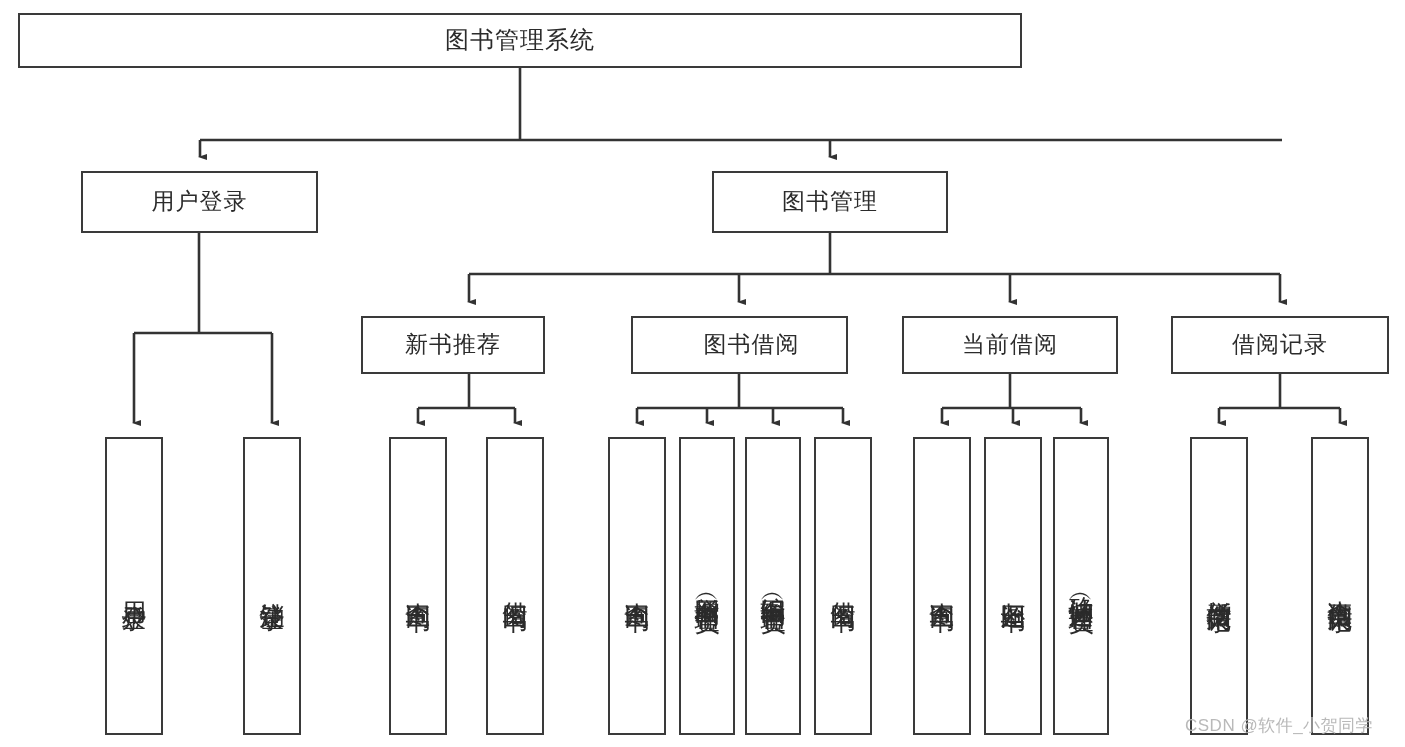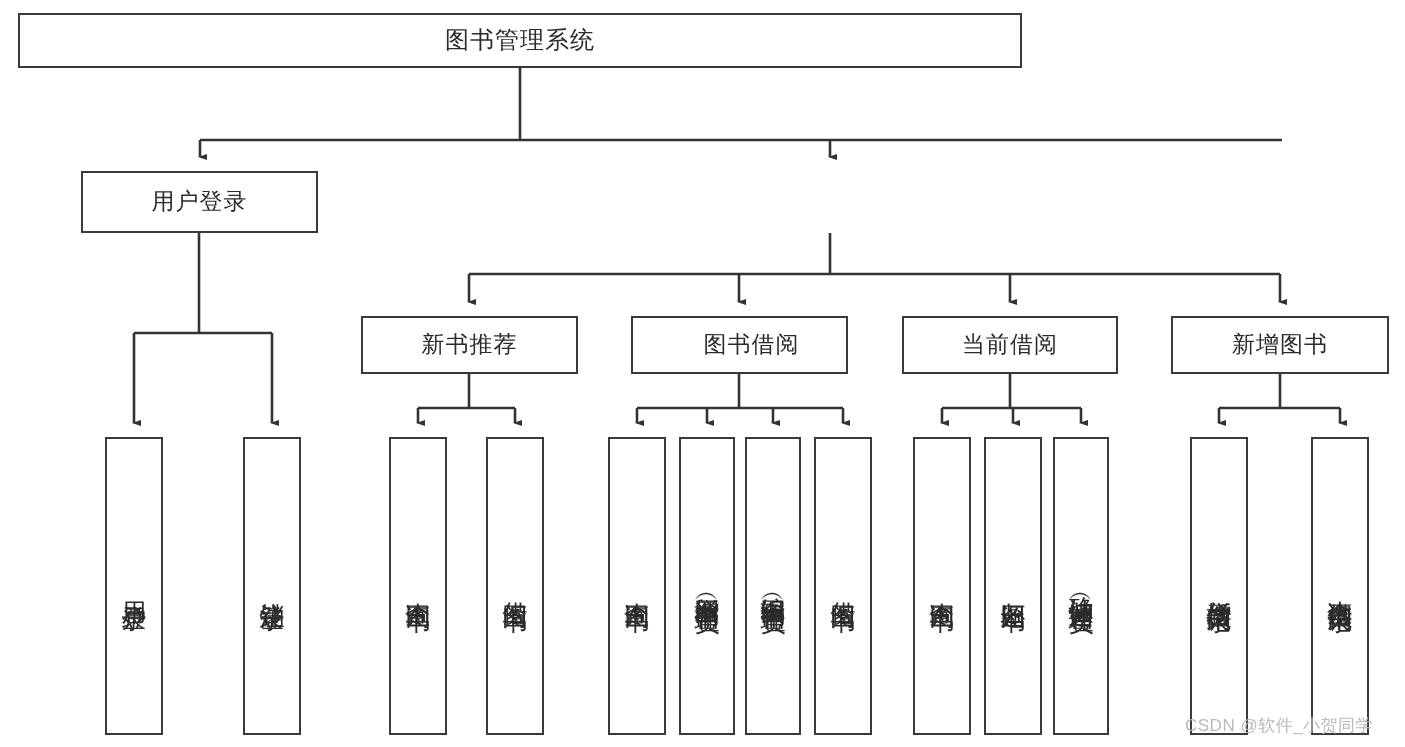--- a/index.html
+++ b/index.html
@@ -122,32 +122,35 @@
     </g>
   </svg>
 
   <div class="node horiz root" style="left:18px; top:13px; width:1004px; height:55px;">
     <span>图书管理系统</span>
   </div>
 
   <div class="node horiz" style="left:81px; top:171px; width:237px; height:62px;">
     <span>用户登录</span>
   </div>
+  <div class="node horiz" style="left:712px; top:171px; width:236px; height:62px;">
+    <span>图书管理</span>
+  </div>
 
-  <div class="node horiz" style="left:361px; top:316px; width:217px; height:58px;">
+  <div class="node horiz" style="left:361px; top:316px; width:184px; height:58px;">
     <span>新书推荐</span>
   </div>
   <div class="node horiz" style="left:631px; top:316px; width:217px; height:58px;padding-left:24px;">
     <span>图书借阅</span>
   </div>
   <div class="node horiz" style="left:902px; top:316px; width:216px; height:58px;">
     <span>当前借阅</span>
   </div>
   <div class="node horiz" style="left:1171px; top:316px; width:218px; height:58px;">
-    <span>新增图书</span>
+    <span>借阅记录</span>
   </div>
 
   <div class="node vert" style="left:105px; top:437px; width:58px; height:298px;">
     <span class="vtext">用户登录</span>
   </div>
   <div class="node vert" style="left:243px; top:437px; width:58px; height:298px;">
     <span class="vtext">注销登录</span>
   </div>
   <div class="node vert" style="left:389px; top:437px; width:58px; height:298px;">
     <span class="vtext">查询图书</span>

